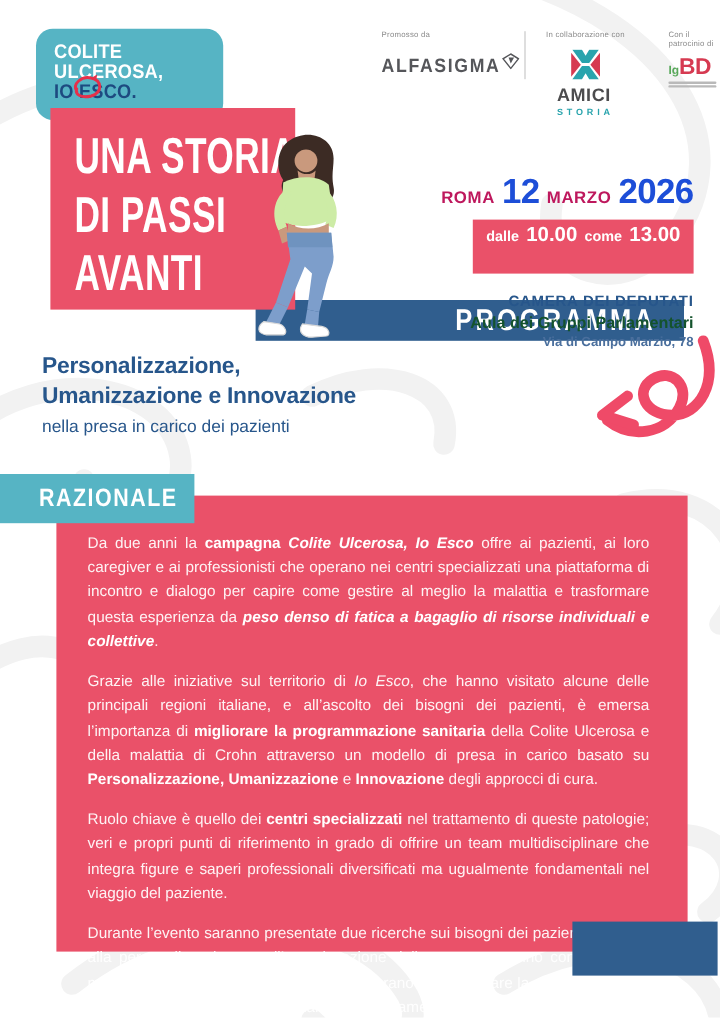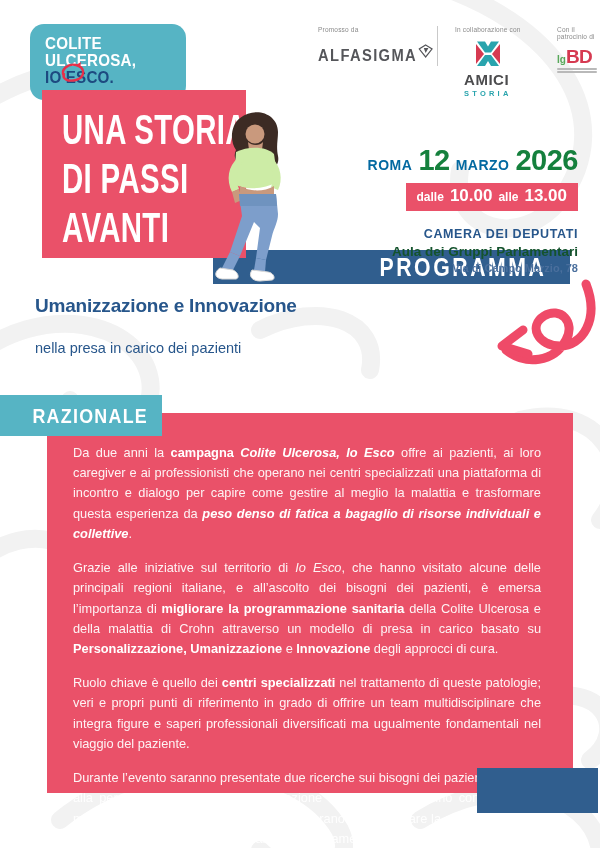--- a/index.html
+++ b/index.html
@@ -43,33 +43,33 @@
   .band-text{color:#fff;font-weight:bold;font-size:25px;letter-spacing:3px;
     transform:scaleX(.85);transform-origin:right center;white-space:nowrap;}
   .title-box{left:42px;top:90px;width:204px;height:168px;background:#ea5169;z-index:2;
     padding:15px 0 0 20px;box-sizing:border-box;}
   .title-line{color:#fff;font-weight:bold;font-size:42px;line-height:49px;
     transform:scaleX(.70);transform-origin:left center;white-space:nowrap;letter-spacing:.5px;}
   .woman{left:188px;top:110px;z-index:3;}
   
   .event-block{right:22px;top:144px;z-index:2;text-align:right;}
   .date-row{display:flex;align-items:baseline;justify-content:flex-end;gap:6px;}
-  .date-city,.date-month{font-size:14px;font-weight:bold;color:#0369a1;letter-spacing:.5px;}
-  .date-day,.date-year{font-size:29px;font-weight:bold;color:#15803d;letter-spacing:-.5px;}
+  .date-city,.date-month{font-size:14px;font-weight:bold;color:#be185d;letter-spacing:.5px;}
+  .date-day,.date-year{font-size:29px;font-weight:bold;color:#1d4ed8;letter-spacing:-.5px;}
   .time-pill{display:inline-flex;align-items:baseline;gap:6px;background:#ea5169;
-    padding:3px 11px 5px;margin-top:6px;}
+    padding:3px 11px 22px;margin-top:6px;}
   .time-word{font-size:12px;font-weight:bold;color:#fff;}
   .time-num{font-size:17px;font-weight:bold;color:#ffffff;}
   .venue{margin-top:16px;font-size:12.5px;font-weight:bold;color:#27568b;letter-spacing:.6px;}
   .hall{margin-top:3px;font-size:13.5px;font-weight:bold;color:#14532d;}
   .address{margin-top:3px;font-size:11px;color:#4a6f9d;font-weight:bold;}
   
   .subtitle{left:35px;top:294px;z-index:2;color:#27568b;}
   .subtitle-bold{font-size:19px;font-weight:bold;line-height:1.3;letter-spacing:-.2px;}
-  .subtitle-light{margin-top:21px;font-size:14.5px;line-height:1.2;}
+  .subtitle-light{margin-top:5px;font-size:14.5px;line-height:1.2;}
   .swirl-arrow{left:468px;top:278px;z-index:2;}
   
   .razionale-banner{left:0;top:395px;width:162px;height:41px;background:#56b4c4;z-index:3;
     display:flex;align-items:center;justify-content:flex-end;padding-right:14px;box-sizing:border-box;}
   .razionale-text{color:#fff;font-weight:bold;font-size:21px;letter-spacing:1.5px;
     transform:scaleX(.85);transform-origin:right center;}
   .razionale-box{left:47px;top:413px;width:526px;height:380px;background:#ea5169;z-index:2;
     padding:30px 32px 0 26px;box-sizing:border-box;}
   .razionale-box p{margin:0 0 14px 0;color:rgba(255,255,255,.93);font-size:12.8px;
     line-height:1.58;text-align:justify;}
@@ -179,29 +179,30 @@
 <div class="abs event-block">
   <div class="date-row">
     <span class="date-city">ROMA</span>
     <span class="date-day">12</span>
     <span class="date-month">MARZO</span>
     <span class="date-year">2026</span>
   </div>
   <div class="time-pill">
     <span class="time-word">dalle</span>
     <span class="time-num">10.00</span>
-    <span class="time-word">alle</span>
+    <span class="time-word">come</span>
     <span class="time-num">13.00</span>
   </div>
   <div class="venue">CAMERA DEI DEPUTATI</div>
   <div class="hall">Aula dei Gruppi Parlamentari</div>
   <div class="address">Via di Campo Marzio, 78</div>
 </div>
 
 <div class="abs subtitle">
+  <div class="subtitle-bold">Personalizzazione,</div>
   <div class="subtitle-bold">Umanizzazione e Innovazione</div>
   <div class="subtitle-light">nella presa in carico dei pazienti</div>
 </div>
 
 <svg class="abs swirl-arrow" width="132" height="104" viewBox="0 0 132 104" fill="none">
   <path d="M118,6 C132,42 114,68 92,68 C70,68 60,48 76,38 C92,28 108,44 98,62 C86,84 58,88 38,72" stroke="#ef4a68" stroke-width="9" stroke-linecap="round"></path>
   <path d="M55,52 L34,68 L60,76" stroke="#ef4a68" stroke-width="9" stroke-linecap="round" stroke-linejoin="round" fill="none"></path>
 </svg>
 
 <div class="abs razionale-box">

